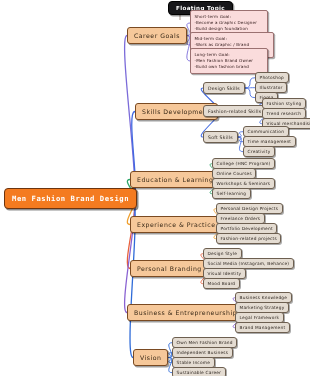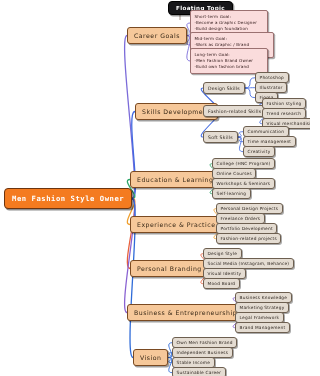--- a/index.html
+++ b/index.html
@@ -140,21 +140,21 @@
       <path d="M244.15625,312.5 C254.15625,312.5 225,327.6875 235,327.6875" stroke="#8A63D2" stroke-width="0.9" fill="none" stroke-linecap="round"></path>
       <path d="M168.46875,357.5 C178.46875,357.5 162,342.6875 172,342.6875" stroke="#2F6BD8" stroke-width="0.9" fill="none" stroke-linecap="round"></path>
       <path d="M168.46875,357.5 C178.46875,357.5 162,352.6875 172,352.6875" stroke="#2F6BD8" stroke-width="0.9" fill="none" stroke-linecap="round"></path>
       <path d="M168.46875,357.5 C178.46875,357.5 162,362.6875 172,362.6875" stroke="#2F6BD8" stroke-width="0.9" fill="none" stroke-linecap="round"></path>
       <path d="M168.46875,357.5 C178.46875,357.5 162,372.6875 172,372.6875" stroke="#2F6BD8" stroke-width="0.9" fill="none" stroke-linecap="round"></path>
       <path d="M180,15 L180,20" stroke="#8a7a6a" stroke-width=".8" fill="none"></path>
     </svg>
 
   <div class="node floating" style="left:168px;top:1px;">Floating Topic</div>
 
-  <div class="node central" style="left:4px;top:188px;">Men Fashion Style Owner</div>
+  <div class="node central" style="left:4px;top:188px;">Men Fashion Brand Design</div>
 
   <div class="node main" style="left:127px;top:27px;">Career Goals</div>
 
   <div class="node note" style="left:190px;top:10px;width:78px;">
     <span class="t">Short-term Goal:</span>
     <span class="t">-Become a Graphic Designer</span>
     <span class="t">-Build design foundation</span>
   </div>
 
   <div class="node note" style="left:190px;top:32px;width:84px;">

